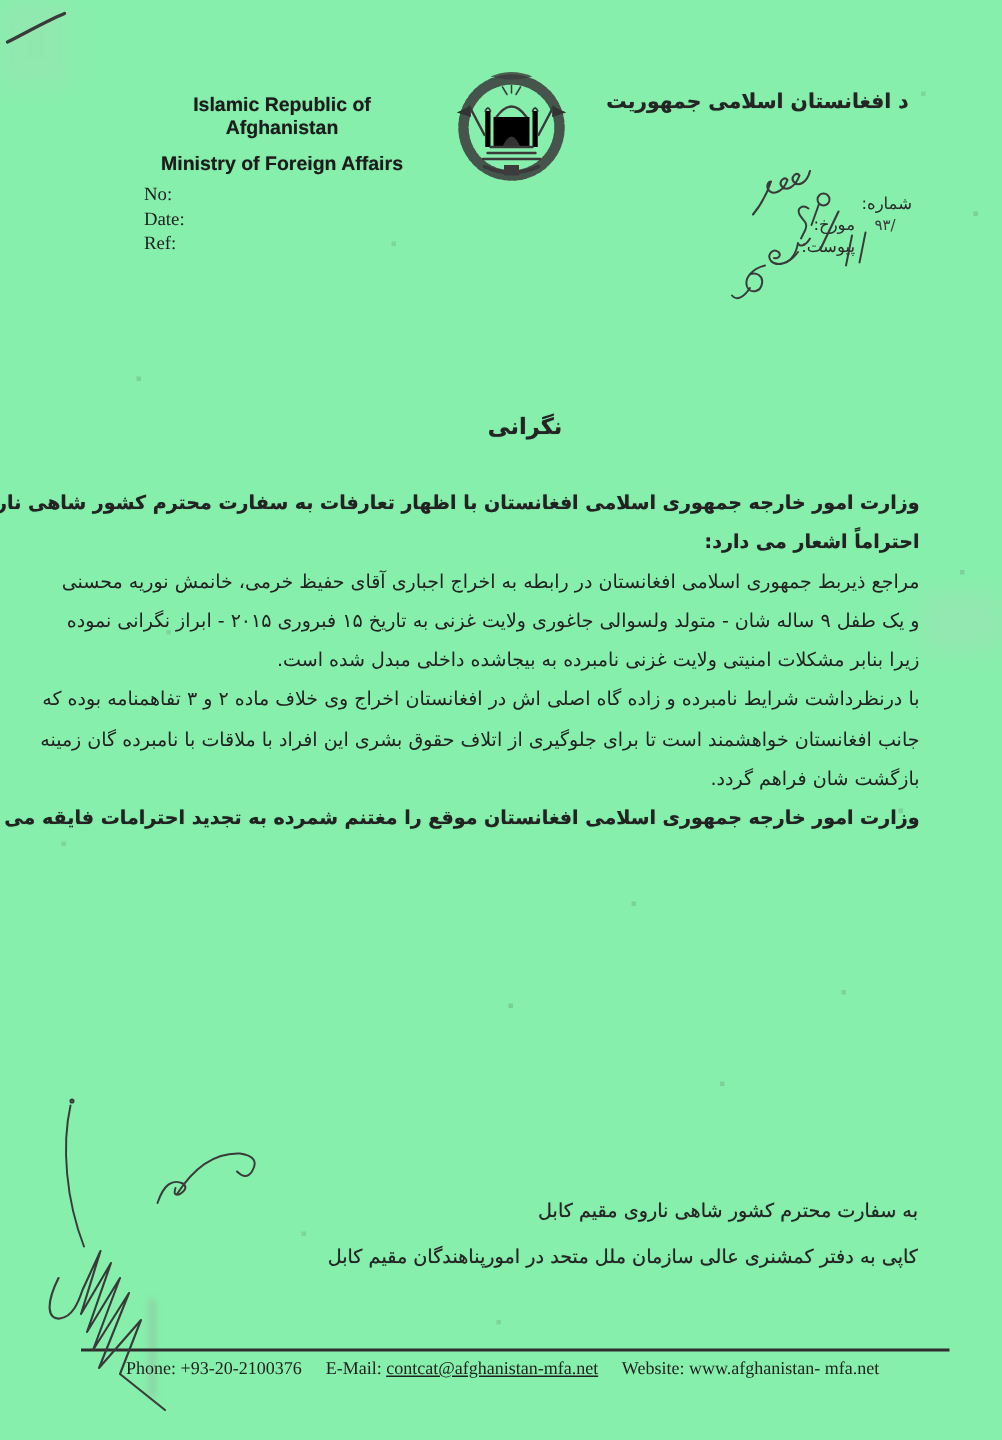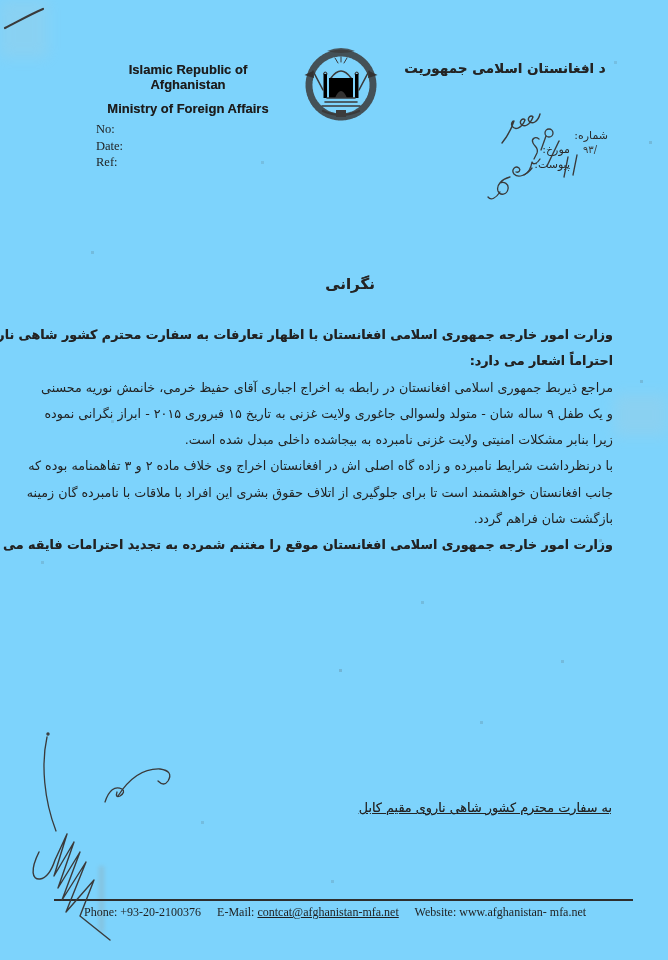--- a/index.html
+++ b/index.html
@@ -1,19 +1,19 @@
 <!DOCTYPE html>
 <html lang="en"><head>
 <meta charset="utf-8">
 <style>
   * { margin:0; padding:0; box-sizing:border-box; }
   html,body { background:#ffffff; }
   .page {
     position:relative; width:668px; height:960px; overflow:hidden;
-    background:#7dd3fc; color:#222;
+    background:#86efac; color:#222;
     font-family:"DejaVu Sans", sans-serif;
   }
   .abs { position:absolute; }
   .en-bold { font-family:"Liberation Sans","DejaVu Sans",sans-serif; font-weight:bold; color:#1c1c1c; }
   .serif { font-family:"Liberation Serif","DejaVu Serif",serif; color:#1f1f1f; }
   .fa { direction:rtl; unicode-bidi:isolate; font-family:"DejaVu Sans",sans-serif; color:#242424; }
   .soft { text-shadow:0 0 0.5px rgba(40,40,40,.6); }
 
   
   .hdr-left { left:98px; top:62px; width:180px; text-align:center; font-size:13px; line-height:15px; }
@@ -138,21 +138,22 @@
   </div>
 
   <svg class="abs ink" style="left:18px;top:718px;z-index:3;" width="175" height="200" viewBox="0 0 175 200">
     <circle cx="30" cy="16" r="1" style="stroke-width:1.4"></circle>
     <path d="M29,19 C23,46 26,82 38,113" style="stroke-width:1.3"></path>
     <path d="M87,84 q6,-18 17,-13 q4,3 -2,7 q-5,2 -3,-4" style="stroke-width:1.3"></path>
     <path d="M100,78 q18,-28 42,-27 q14,2 8,12 q-4,6 -10,0" style="stroke-width:1.3"></path>
     <path d="M21,134 c-9,18 -7,28 1,27 c8,-1 12,-10 15,-19 l12,-26 l-13,42 l20,-34 l-16,46 l22,-36 l-18,48 l24,-38 l-20,50 l28,-32 l-14,36 l30,24" style="stroke-width:1.4"></path>
   </svg>
 
-  <div class="abs recip fa soft" style="top:800px;text-decoration:underline;">به سفارت محترم کشور شاهی ناروی مقیم کابل</div>
+  <div class="abs recip fa soft" style="top:800px;">به سفارت محترم کشور شاهی ناروی مقیم کابل</div>
+  <div class="abs recip fa soft" style="top:831px;">کاپی به دفتر کمشنری عالی سازمان ملل متحد در امورپناهندگان مقیم کابل</div>
 
   <div class="abs footer-line"></div>
   <div class="abs footer-text serif">
     <span>Phone:</span>
     <span class="grp">+93-20-2100376</span>
     <span>E-Mail:</span>
     <a class="grp" href="#">contcat@afghanistan-mfa.net</a>
     <span>Website:</span>
     <span>www.afghanistan- mfa.net</span>
   </div>

